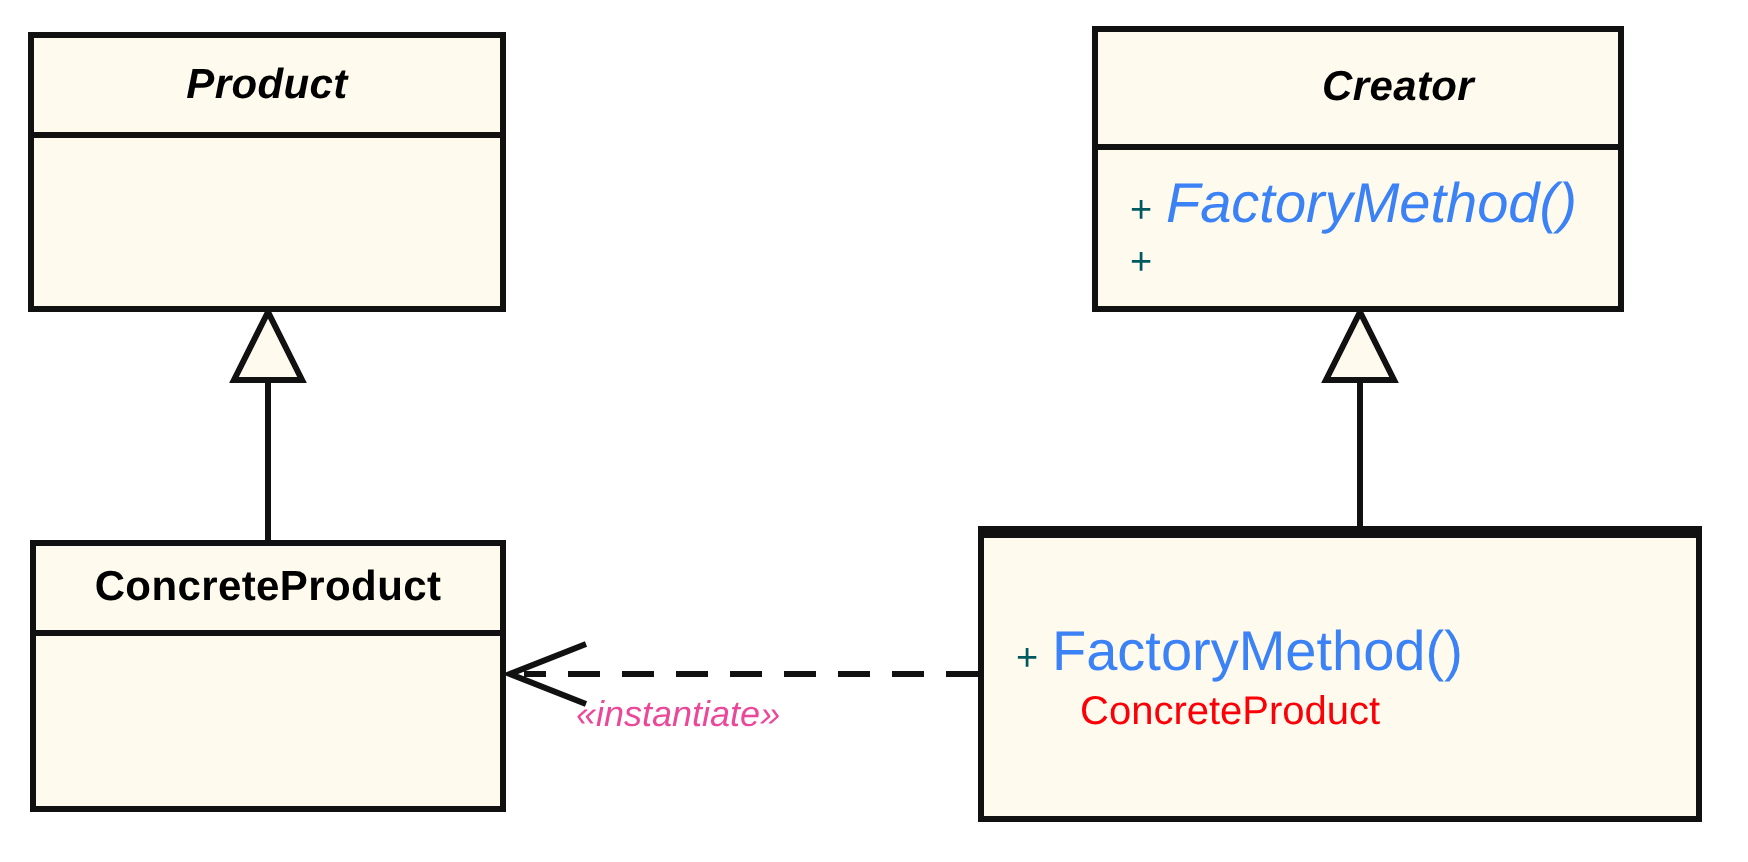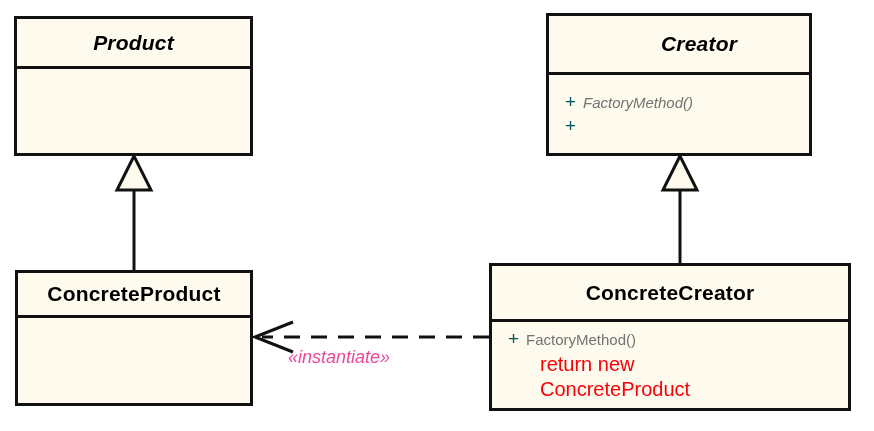--- a/index.html
+++ b/index.html
@@ -56,22 +56,22 @@
   }
   .member-vis {
     width: 34px;
     text-align: left;
     padding-left: 16px;
     box-sizing: border-box;
     font-size: 19px;
     color: #00595e;
   }
   .member-name {
-    font-size: 15px;
-    color: #737373;
+    font-size: 28px;
+    color: #3b82f6;
   }
   .member-name.abstract {
     font-style: italic;
   }
   .note-line {
     font-size: 20px;
     color: #fb0007;
     padding-left: 48px;
     white-space: nowrap;
     line-height: 1.28;
@@ -140,26 +140,22 @@
   </div>
 
   <div class="uml-class" style="left:15px; top:270px; width:238px; height:136px;">
     <div class="class-title-compartment" style="height:42px;">
       <span class="class-name">ConcreteProduct</span>
     </div>
     <div class="class-body-compartment"></div>
   </div>
 
   <div class="uml-class" style="left:489px; top:263px; width:362px; height:148px;">
-    <div class="class-title-compartment" style="height:53px;">
-      <span class="class-name">ConcreteCreator</span>
-    </div>
     <div class="class-body-compartment">
       <div class="member-row">
         <span class="member-vis">+</span>
         <span class="member-name">FactoryMethod()</span>
       </div>
-      <div class="note-line">return new</div>
       <div class="note-line">ConcreteProduct</div>
     </div>
   </div>
 
 </div>
 
 </body></html>

